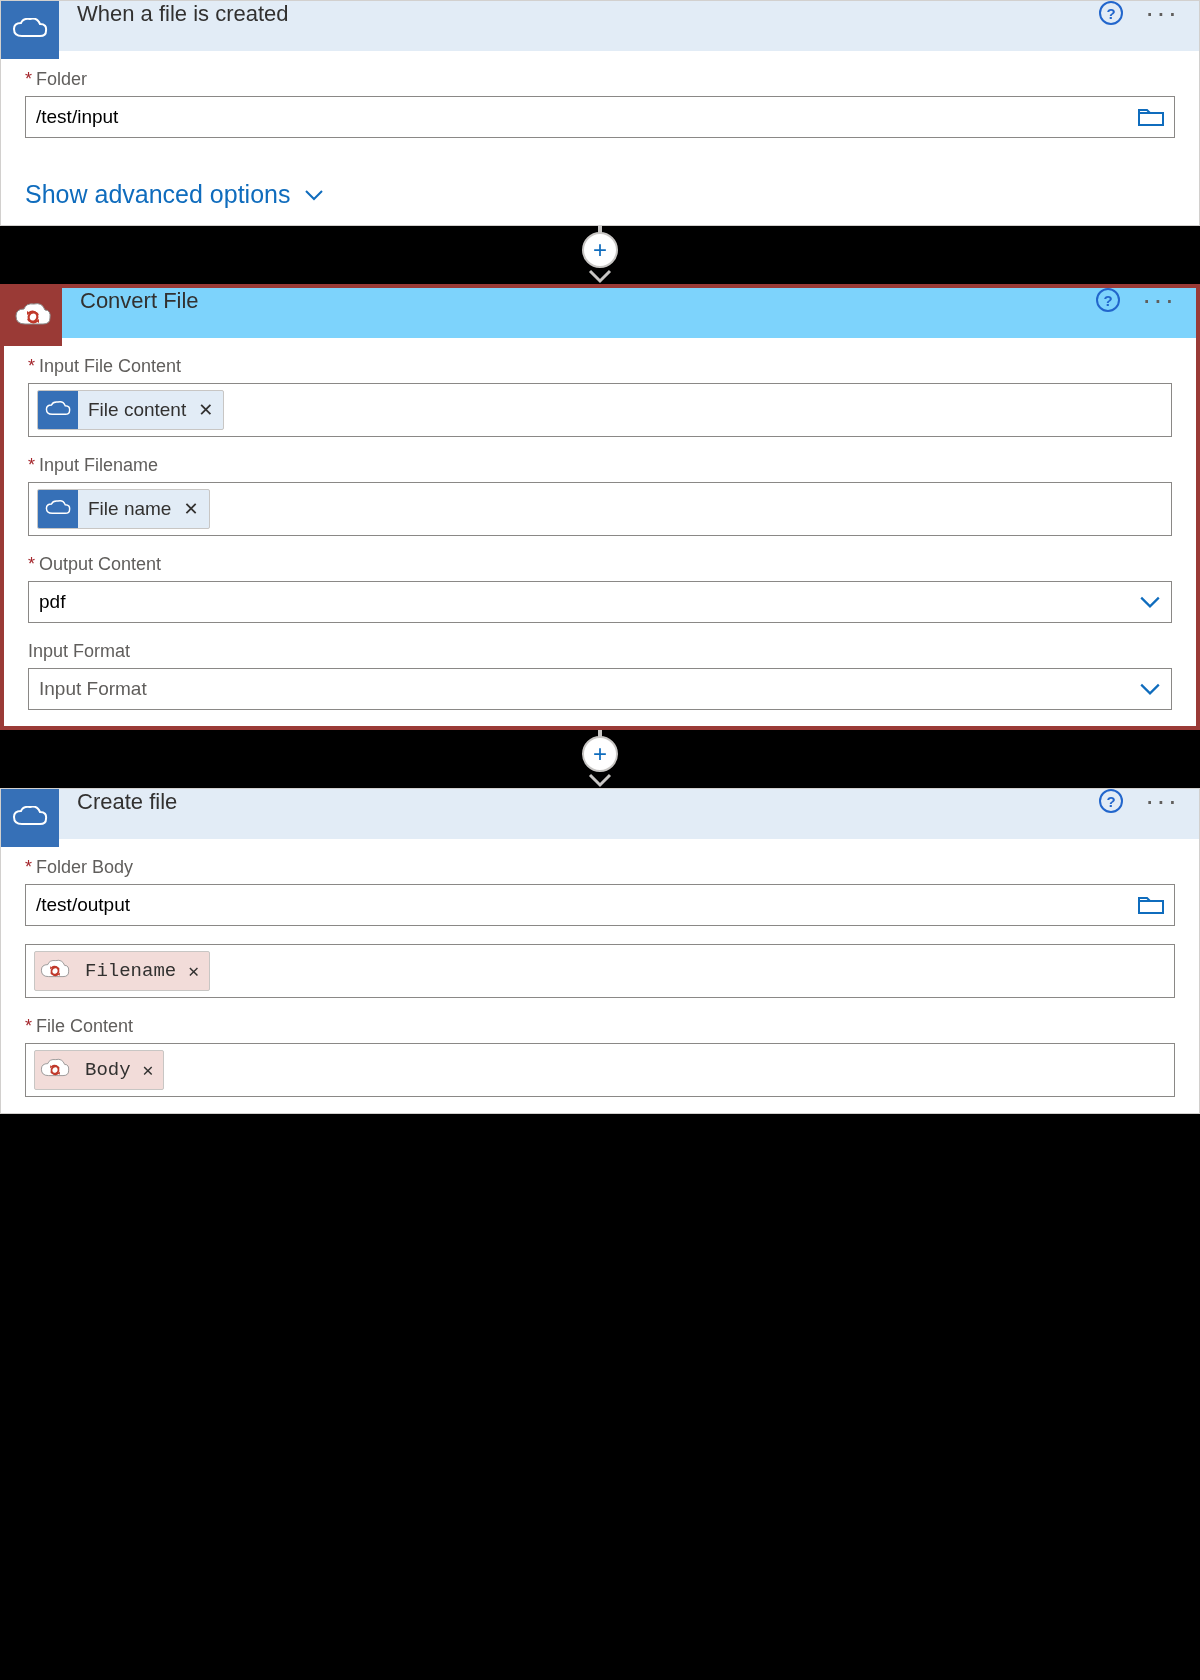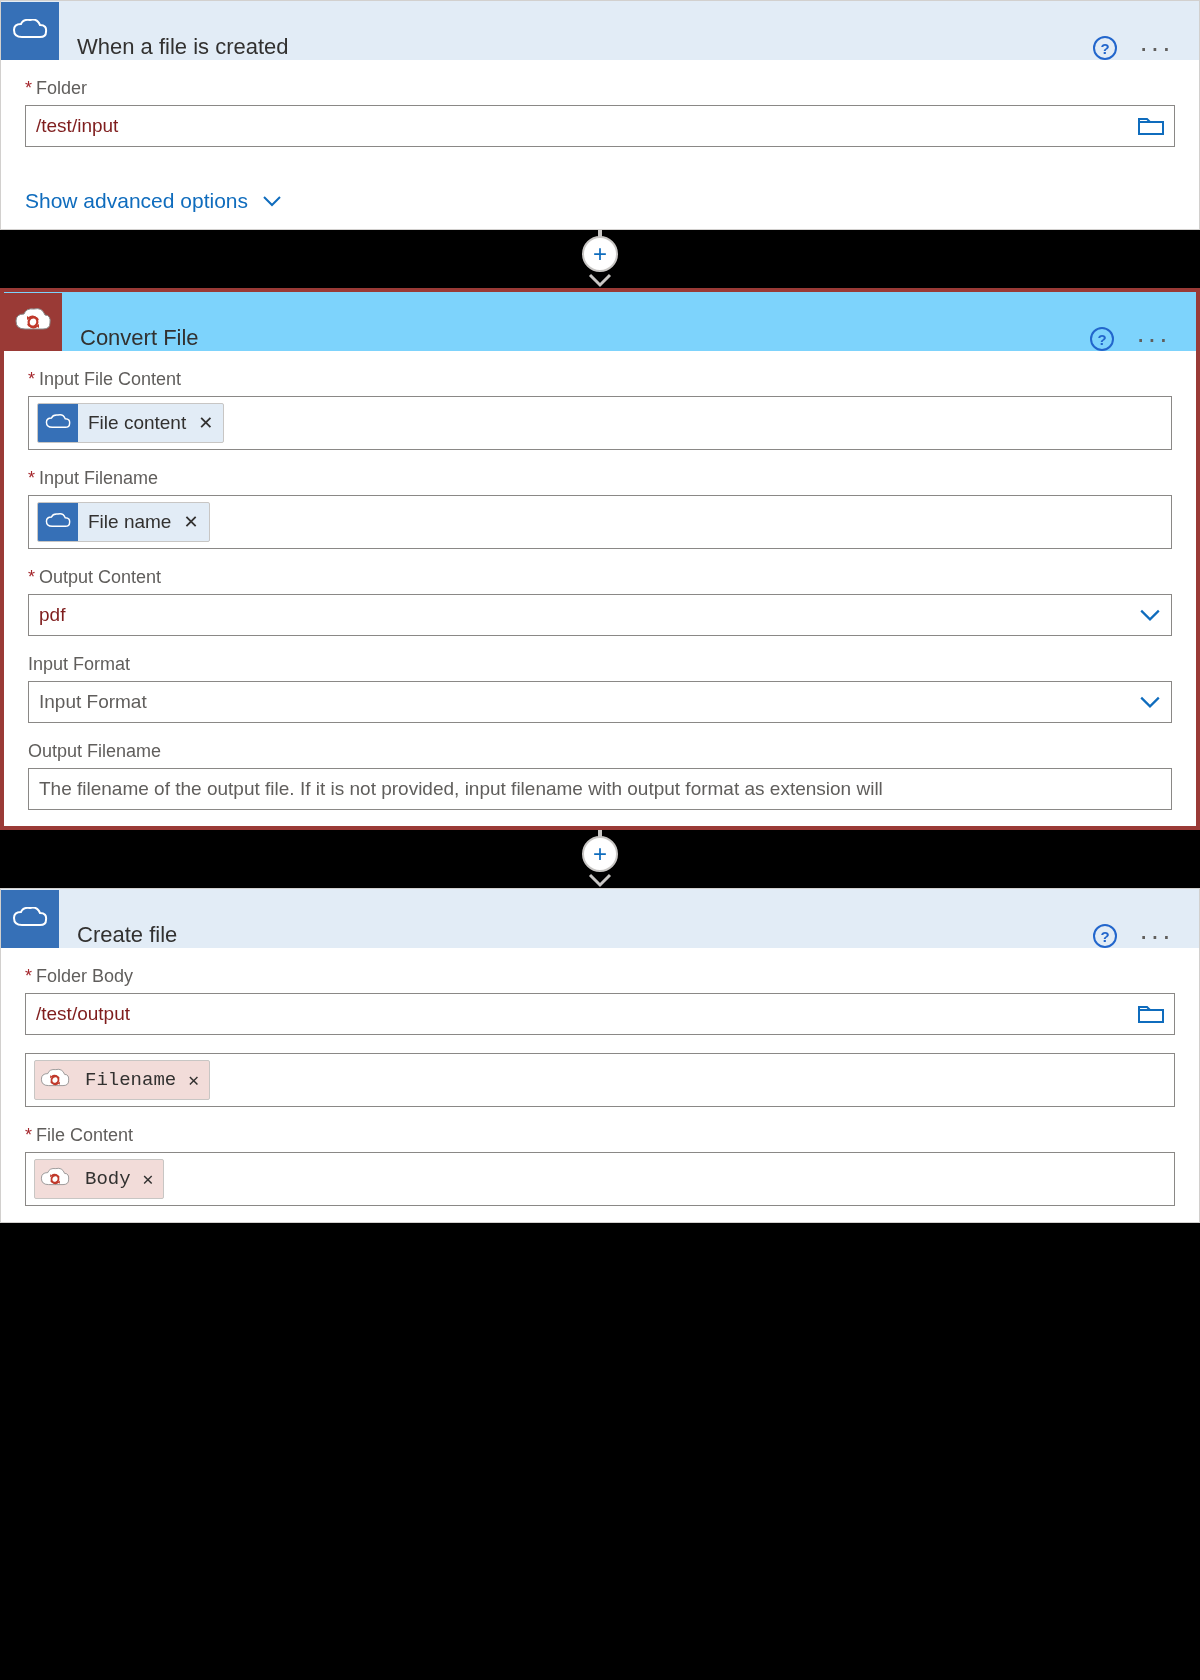--- a/index.html
+++ b/index.html
@@ -15,23 +15,23 @@
   .card {
     background: #fff;
     border: 1px solid #d2d0ce;
     width: 100%;
   }
   .card.selected {
     border: 4px solid #9a3a36;
   }
   .card-header {
     display: flex;
-    align-items: flex-end;
-    height: 59px;
-    padding-right: 10px;
+    align-items: flex-start;
+    height: 50px;
+    padding-right: 4px;
   }
   .hdr-blue { background: #e2ecf6; }
   .hdr-pink { background: #7dd3fc; }
   .icon-tile {
     width: 58px;
     height: 58px;
     display: flex;
     align-items: center;
     justify-content: center;
     flex: 0 0 auto;
@@ -96,21 +96,21 @@
     color: #323130;
     background: #fff;
     position: relative;
   }
   .input-box.with-tokens {
     height: 54px;
     padding: 6px 8px;
   }
   .input-text {
     flex: 1 1 auto;
-    color: #7f1d1d;
+    color: #000000;
   }
   .placeholder {
     color: #605e5c;
   }
   .right-icon {
     flex: 0 0 auto;
     display: flex;
     align-items: center;
     padding-left: 8px;
   }
@@ -141,21 +141,21 @@
   }
   .token-x {
     padding: 0 10px 0 2px;
     font-size: 18px;
     color: #323130;
     cursor: pointer;
   }
   .adv-link {
     margin-top: 24px;
     color: #0f6cbd;
-    font-size: 21px;
+    font-size: 25px;
     display: inline-flex;
     align-items: center;
     gap: 14px;
     cursor: pointer;
   }
 
   
   .connector {
     position: relative;
     height: 58px;
@@ -311,26 +311,20 @@
       <div class="input-box">
         <span class="input-text placeholder">Input Format</span>
         <span class="right-icon">
           <svg width="22" height="14" viewBox="0 0 20 12">
               <path d="M2 2 L10 10 L18 2" fill="none" stroke="#0f6cbd" stroke-width="2"></path>
             </svg>
         </span>
       </div>
     </div>
 
-    <div class="field">
-      <div class="field-label"><span>Output Filename</span></div>
-      <div class="input-box">
-        <span class="input-text placeholder">The filename of the output file. If it is not provided, input filename with output format as extension will</span>
-      </div>
-    </div>
 
   </div>
 </div>
 
 <div class="connector">
   <div class="stem-top"></div>
   <div class="plus-btn">+</div>
   <svg class="arrow-down" width="28" height="16" viewBox="0 0 28 16">
     <path d="M4 2 L14 12 L24 2" fill="none" stroke="#c8c6c4" stroke-width="3"></path>
   </svg>

